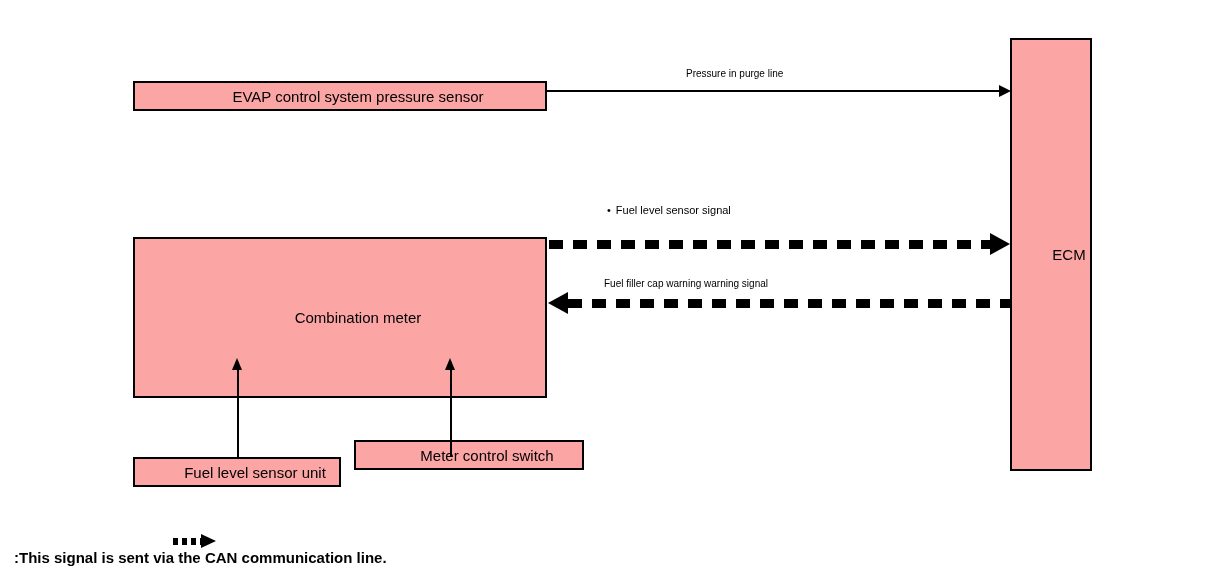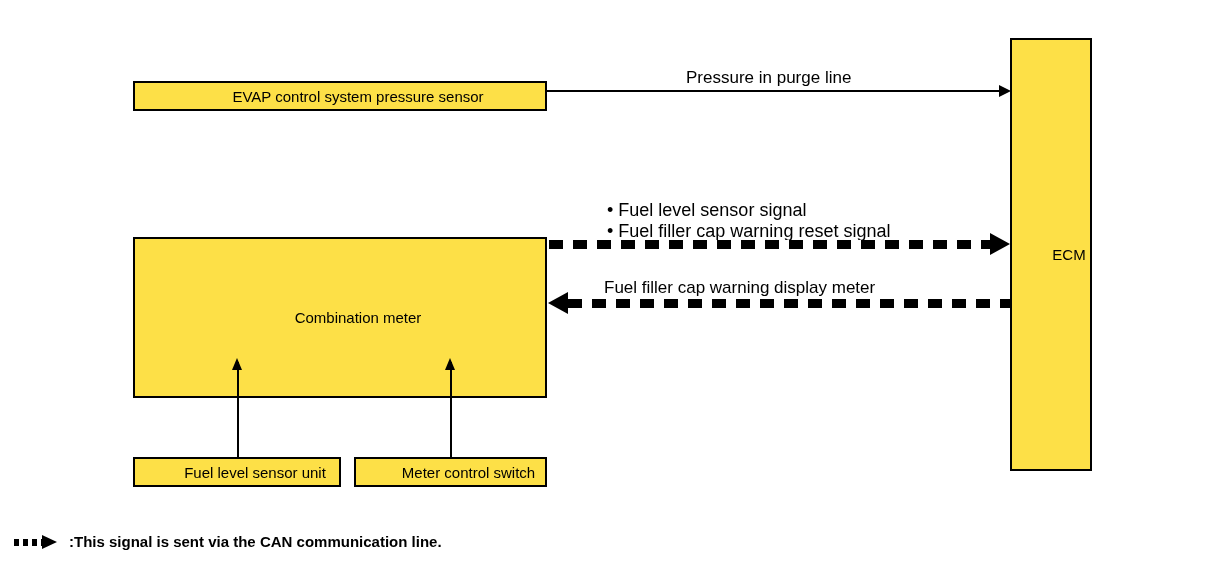--- a/index.html
+++ b/index.html
@@ -18,33 +18,33 @@
     height: 582px;
     background: #ffffff;
     overflow: hidden;
   }
 
   
   .box {
     position: absolute;
     box-sizing: border-box;
     border: 2px solid #000000;
-    background: #fde047;
+    background: #fca5a5;
     display: flex;
     align-items: center;
     justify-content: center;
     font-size: 15px;
     color: #000000;
     white-space: nowrap;
     padding-left: 36px;
   }
   #box-evap      { left: 133px; top: 81px;  width: 414px; height: 30px; }
   #box-meter     { left: 133px; top: 197px; width: 414px; height: 161px; margin-top: 40px; }
   #box-fuel      { left: 133px; top: 457px; width: 208px; height: 30px; }
-  #box-switch    { left: 354px; top: 457px; width: 193px; height: 30px; }
+  #box-switch    { left: 354px; top: 440px; width: 230px; height: 30px; }
   #box-ecm       { left: 1010px; top: 38px; width: 82px; height: 433px;
                    align-items: center; justify-content: center; }
 
   
   .hline {
     position: absolute;
     height: 0;
     border-top: 2px solid #000000;
   }
   .vline {
@@ -106,50 +106,51 @@
   
   #can-bar-up     { left: 549px; top: 240px; width: 441px; }
   #can-head-up    { left: 990px; top: 233px; }
   
   #can-bar-down   { left: 568px; top: 299px; width: 442px; }
   #can-head-down  { left: 548px; top: 292px; }
 
   
   .conn-label {
     position: absolute;
-    font-size: 17px;
+    font-size: 10px;
     color: #000000;
     white-space: nowrap;
   }
   #label-pressure { left: 686px; top: 68px; }
   #label-display  { left: 604px; top: 278px; }
 
   .bullet-block {
     position: absolute;
     left: 607px;
     top: 200px;
-    font-size: 18px;
+    font-size: 11px;
     line-height: 21px;
     color: #000000;
     white-space: nowrap;
   }
   .bullet-line { display: block; }
   .bullet-line .dot { margin-right: 5px; }
 
   
   #legend {
     position: absolute;
     left: 14px;
     top: 533px;
     display: flex;
     align-items: center;
     font-size: 15px;
     font-weight: bold;
     color: #000000;
     white-space: nowrap;
+    flex-direction: column;
   }
   #legend-glyph {
     position: relative;
     width: 48px;
     height: 16px;
     margin-right: 7px;
     flex: none;
   }
   #legend-glyph .lg-bar {
     position: absolute;
@@ -197,26 +198,25 @@
   <div class="box" id="box-ecm">
     <span>ECM</span>
   </div>
 
   <div class="hline" id="line-pressure"></div>
   <div class="arrow-right-thin" id="arrowhead-pressure"></div>
   <div class="conn-label" id="label-pressure">Pressure in purge line</div>
 
   <div class="bullet-block">
     <span class="bullet-line"><span class="dot">•</span><span>Fuel level sensor signal</span></span>
-    <span class="bullet-line"><span class="dot">•</span><span>Fuel filler cap warning reset signal</span></span>
   </div>
   <div class="can-bar" id="can-bar-up"></div>
   <div class="arrow-right-can" id="can-head-up"></div>
 
-  <div class="conn-label" id="label-display">Fuel filler cap warning display meter</div>
+  <div class="conn-label" id="label-display">Fuel filler cap warning warning signal</div>
   <div class="can-bar" id="can-bar-down"></div>
   <div class="arrow-left-can" id="can-head-down"></div>
 
   <div class="vline" id="line-fuel-up"></div>
   <div class="arrow-up-thin" id="arrowhead-fuel"></div>
 
   <div class="vline" id="line-switch-up"></div>
   <div class="arrow-up-thin" id="arrowhead-switch"></div>
 
   <div id="legend">

